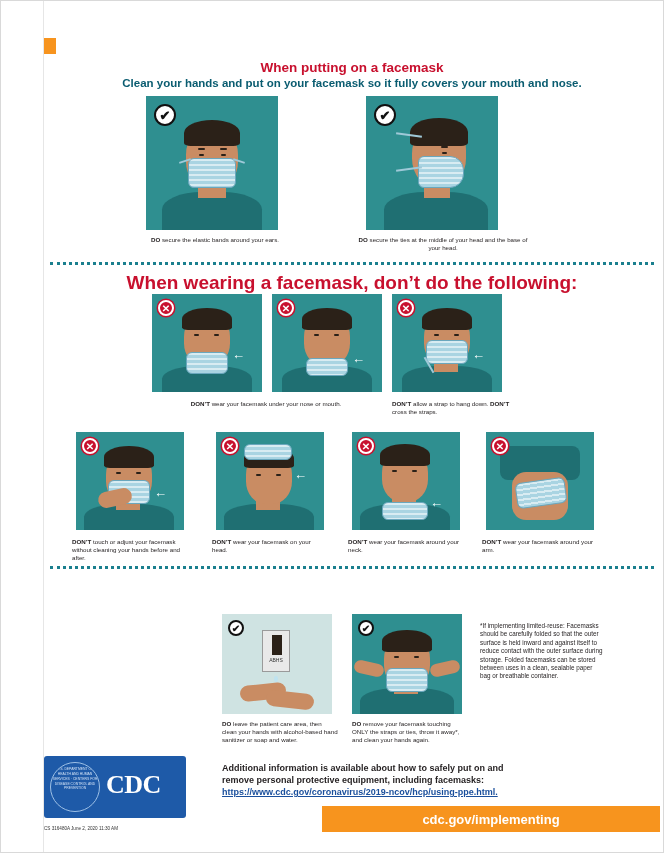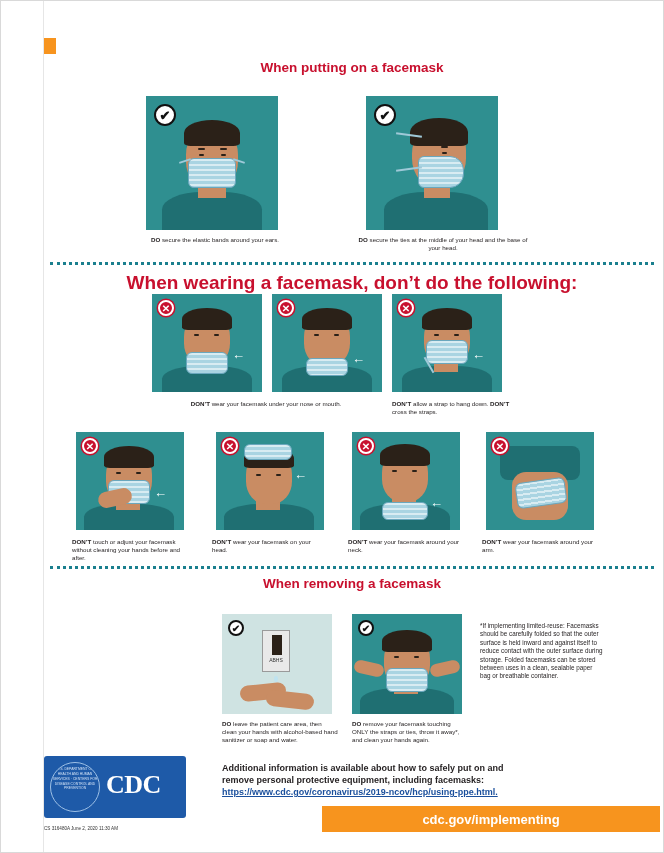--- a/index.html
+++ b/index.html
@@ -150,20 +150,21 @@
 <body>
 
 <div class="page">
 
   <div class="left-rail"></div>
   <div class="left-rail-line"></div>
 
   <div class="orange-tab"></div>
 
   <div class="sec-title" style="top:60px; font-size:13.5px;">When putting on a facemask</div>
+  <div class="sec-sub" style="top:77px; font-size:11.5px;">Clean your hands and put on your facemask so it fully covers your mouth and nose.</div>
 
   <div class="panel" style="left:146px; top:96px; width:132px; height:134px;">
     <div class="badge" style="left:8px; top:8px;">✔</div>
     <div class="shirt" style="left:16px; top:96px; width:100px; height:44px;"></div>
     <div class="neck" style="left:52px; top:80px; width:28px; height:22px;"></div>
     <div class="head" style="left:40px; top:30px; width:52px; height:62px;"></div>
     <div class="hair" style="left:38px; top:24px; width:56px; height:26px;"></div>
     <div class="brow" style="left:52px; top:52px;"></div>
     <div class="brow" style="left:74px; top:52px;"></div>
     <div class="eye" style="left:53px; top:58px;"></div>
@@ -291,21 +292,20 @@
     <div class="sleeve" style="left:14px; top:14px; width:80px; height:34px; border-radius:8px;"></div>
     <div class="arm" style="left:26px; top:40px; width:56px; height:48px; border-radius:14px;"></div>
     <div class="mask" style="left:30px; top:48px; width:50px; height:26px; transform:rotate(-8deg);"></div>
   </div>
   <div class="cap" style="left:482px; top:538px; width:112px;">
     <b>DON’T</b><span> wear your facemask around your arm.</span>
   </div>
 
   <div class="dotted" style="top:566px;"></div>
 
-  <div class="sec-title" style="top:576px; font-size:13.5px;">When removing a facemask</div>
 
   <div class="panel lightteal" style="left:222px; top:614px; width:110px; height:100px;">
     <div class="badge small" style="left:6px; top:6px;">✔</div>
     <div class="disp-body" style="left:40px; top:16px; width:28px; height:42px;">
       <div style="position:absolute; left:9px; top:4px; width:10px; height:20px; background:#2b2118;"></div>
       <div class="disp-label">ABHS</div>
     </div>
     <div class="drop" style="left:52px; top:62px;"></div>
     <div class="arm" style="left:18px; top:70px; width:46px; height:16px; transform:rotate(-6deg);"></div>
     <div class="arm" style="left:44px; top:78px; width:48px; height:16px; transform:rotate(6deg);"></div>

